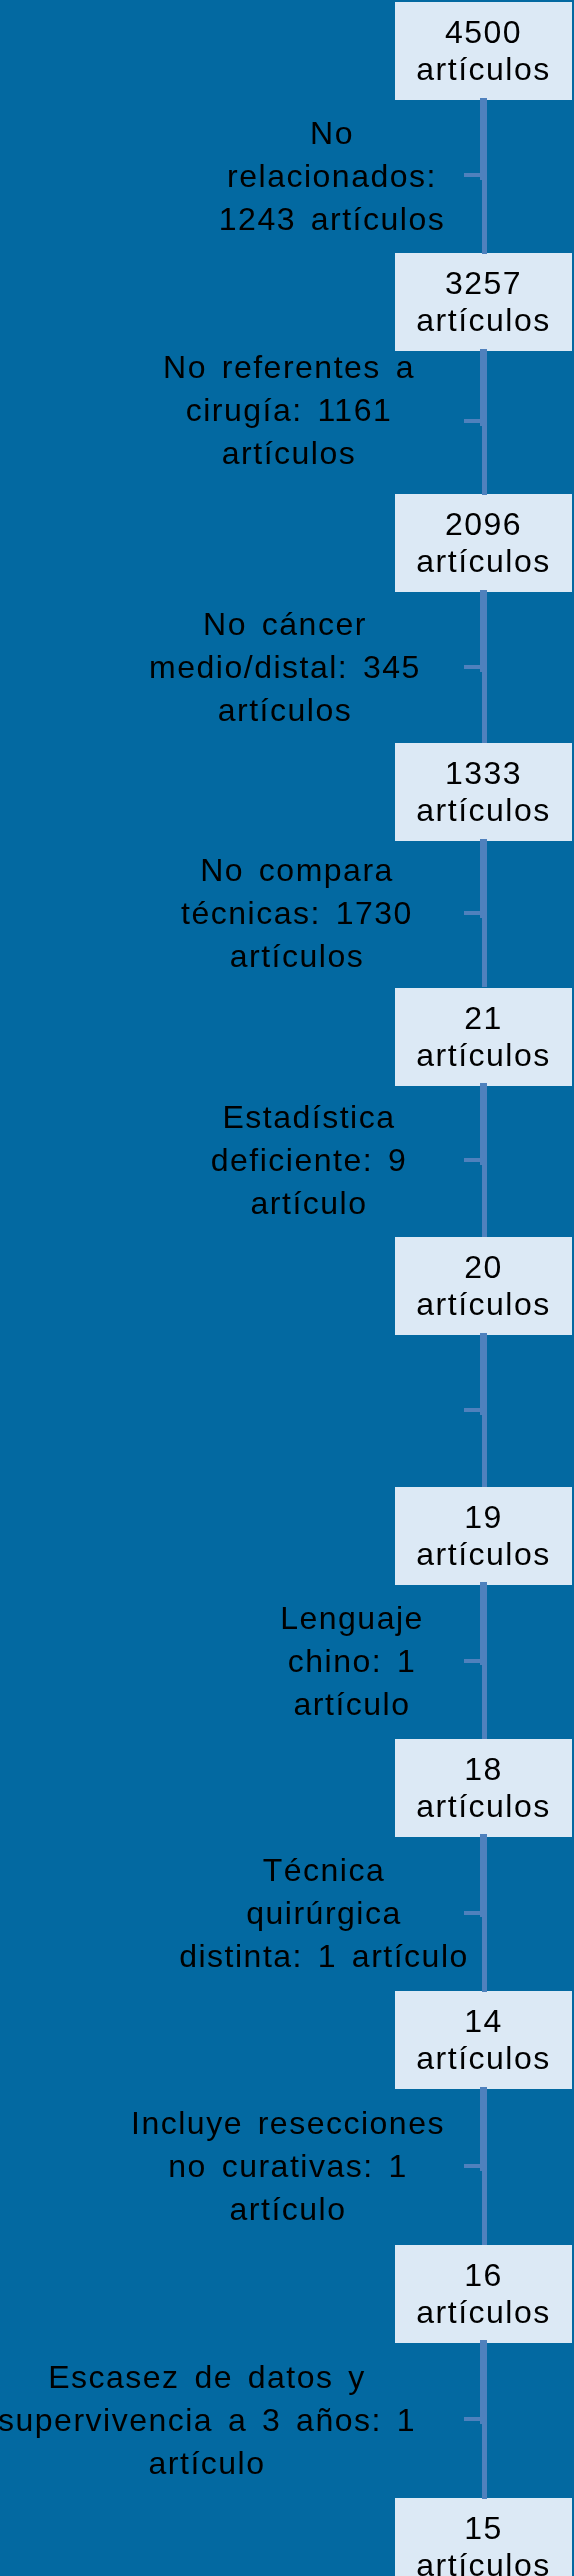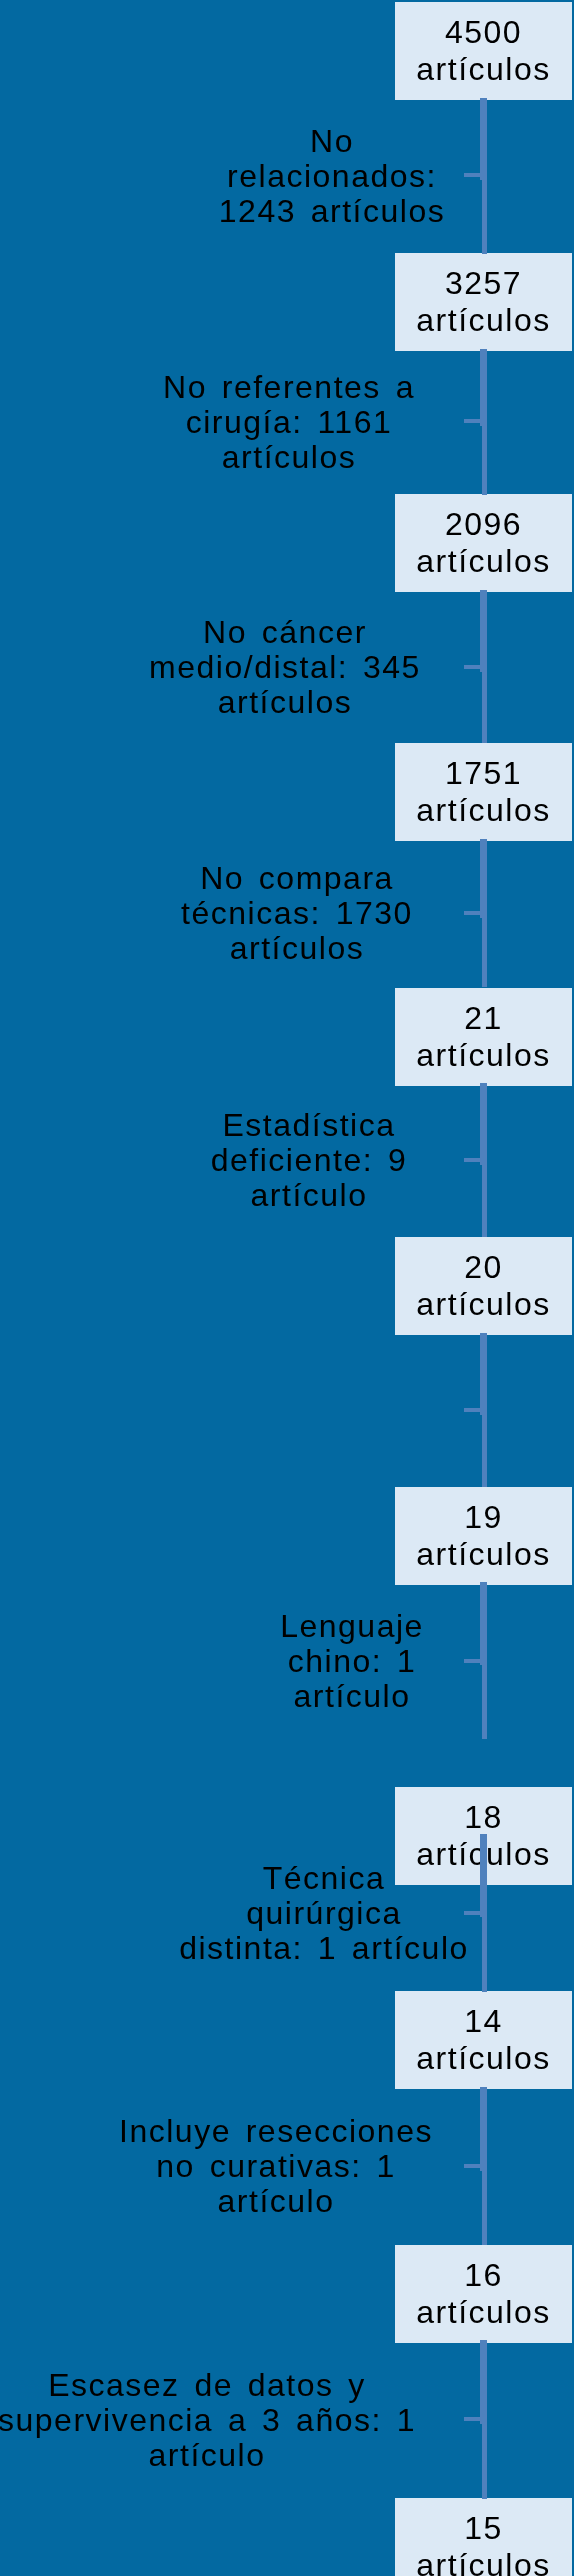--- a/index.html
+++ b/index.html
@@ -10,46 +10,46 @@
   .box{
     position:absolute;left:395px;width:177px;height:98px;
     background:var(--box-fill,#dce9f5);
     display:flex;align-items:center;justify-content:center;
     text-align:center;white-space:pre;
     font-size:32px;line-height:37px;letter-spacing:1.5px;
   }
   .excl{
     position:absolute;transform:translate(-50%,-50%);
     text-align:center;white-space:pre;
-    font-size:32px;line-height:35px;letter-spacing:1.5px;word-spacing:4.4px;
+    font-size:32px;line-height:43px;letter-spacing:1.5px;word-spacing:4.4px;
   }
   .seg-thick{position:absolute;left:480px;width:7.3px;background:var(--connector,#4f81bd);}
   .seg-thin{position:absolute;left:482px;width:5.1px;background:var(--connector,#4f81bd);}
   .tick{position:absolute;left:464px;width:22px;height:4.4px;background:var(--connector,#4f81bd);}
 </style>
 </head>
 <body>
 
 <div class="canvas">
 
   <div class="box" style="top:2.2px">4500
 artículos</div>
   <div class="box" style="top:253px">3257
 artículos</div>
   <div class="box" style="top:494px">2096
 artículos</div>
-  <div class="box" style="top:743px">1751
+  <div class="box" style="top:743px">1333
 artículos</div>
   <div class="box" style="top:988px">21
 artículos</div>
   <div class="box" style="top:1237px">20
 artículos</div>
   <div class="box" style="top:1487px">19
 artículos</div>
-  <div class="box" style="top:1787px">18
+  <div class="box" style="top:1739px">18
 artículos</div>
   <div class="box" style="top:1991px">14
 artículos</div>
   <div class="box" style="top:2245px">16
 artículos</div>
   <div class="box" style="top:2498px">15
 artículos</div>
 
   <div class="seg-thick" style="top:98px;height:82px"></div>
   <div class="seg-thin" style="top:176px;height:78px"></div>
@@ -87,39 +87,39 @@
   <div class="seg-thin" style="top:2166px;height:79px"></div>
   <div class="tick" style="top:2164px"></div>
 
   <div class="seg-thick" style="top:2340px;height:84px"></div>
   <div class="seg-thin" style="top:2420px;height:79px"></div>
   <div class="tick" style="top:2417px"></div>
 
   <div class="excl" style="left:332px;top:176px">No
 relacionados:
 1243 artículos</div>
-  <div class="excl" style="left:289px;top:422px">No referentes a
+  <div class="excl" style="left:289px;top:410px">No referentes a
 cirugía: 1161
 artículos</div>
   <div class="excl" style="left:285px;top:667px">No cáncer
 medio/distal: 345
 artículos</div>
   <div class="excl" style="left:297px;top:913px">No compara
 técnicas: 1730
 artículos</div>
   <div class="excl" style="left:309px;top:1160px">Estadística
 deficiente: 9
 artículo</div>
   <div class="excl" style="left:352px;top:1661px">Lenguaje
 chino: 1
 artículo</div>
   <div class="excl" style="left:324px;top:1913px">Técnica
 quirúrgica
 distinta: 1 artículo</div>
-  <div class="excl" style="left:276px;top:2166px">Incluye resecciones
+  <div class="excl" style="left:288px;top:2166px">Incluye resecciones
 no curativas: 1
 artículo</div>
   <div class="excl" style="left:207px;top:2420px">Escasez de datos y
 supervivencia a 3 años: 1
 artículo</div>
 
 </div>
 
 
 </body></html>

